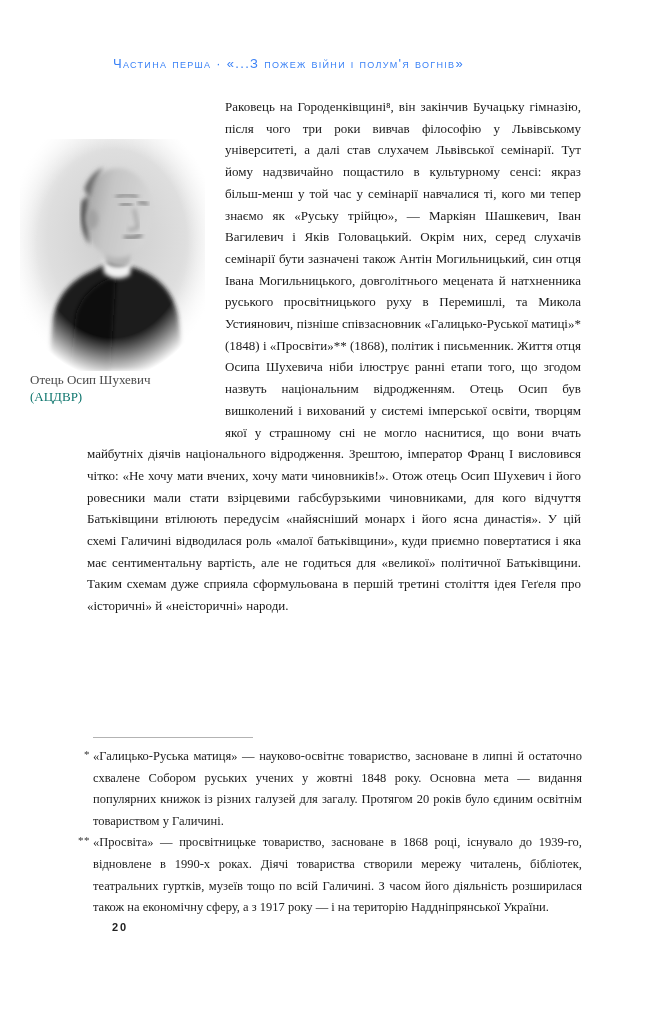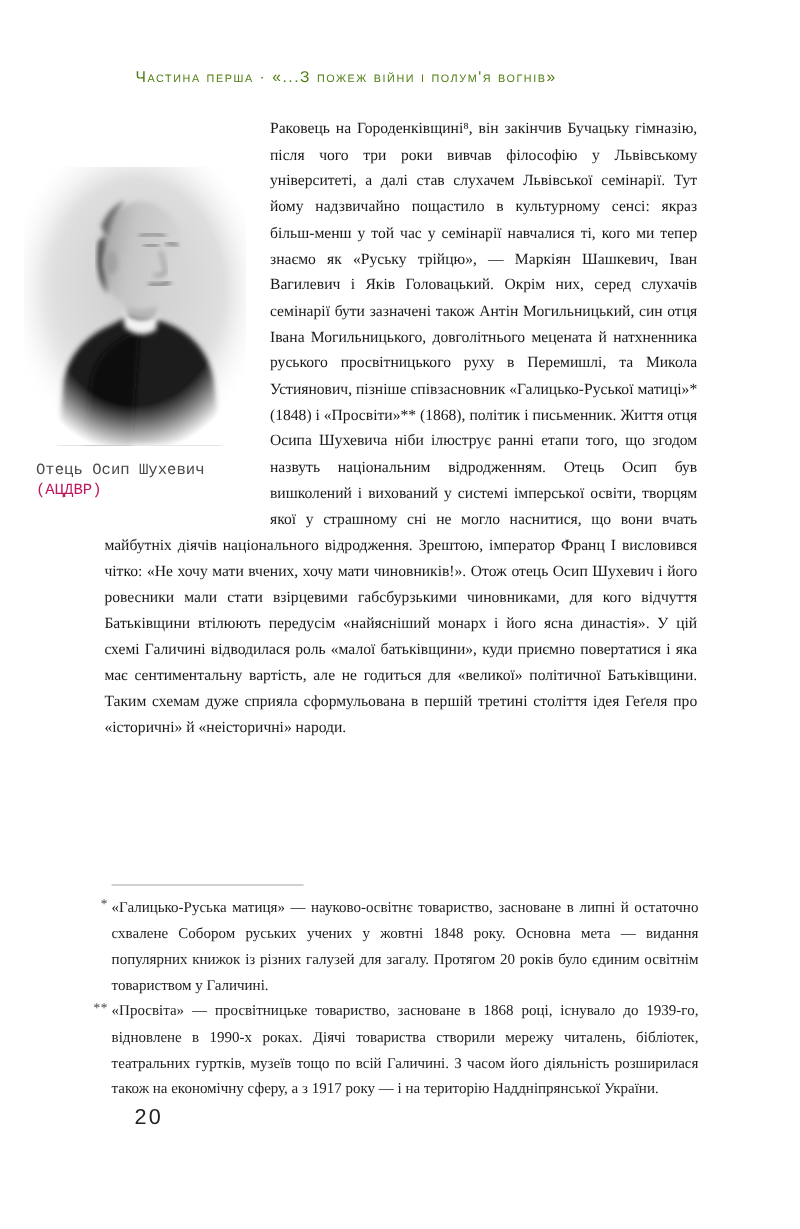--- a/index.html
+++ b/index.html
@@ -16,21 +16,21 @@
   }
   .running-head {
     position: absolute;
     top: 56px;
     left: 113px;
     width: 480px;
     font-family: "Liberation Sans", "DejaVu Sans", sans-serif;
     font-variant: small-caps;
     font-size: 13px;
     letter-spacing: 1.3px;
-    color: #4d7c0f;
+    color: #3b82f6;
     white-space: nowrap;
   }
   .article-body {
     position: absolute;
     top: 96px;
     left: 87px;
     width: 494px;
   }
   .body-text {
     font-size: 13px;
@@ -43,28 +43,28 @@
     float: left;
     width: 185px;
     height: 304px;
     margin-left: -67px;
     margin-top: 43px;
     margin-right: 20px;
   }
   .photo-frame { width: 185px; height: 232px; }
   .photo-frame svg { display: block; }
   .figure-caption {
-    margin-top: 12px;
+    margin-top: 0;
     padding-left: 10px;
-    font-family: Liberation Mono, monospace;
+    font-family: Liberation Serif, serif;
     font-size: 13px;
     line-height: 17px;
   }
   .caption-title { color: #4a4a4a; }
-  .caption-source { color: #be185d; }
+  .caption-source { color: #0f766e; }
   .footnote-rule {
     position: absolute;
     top: 737px;
     left: 93px;
     width: 160px;
     border-top: 1px solid #b3b3b3;
   }
   .footnotes {
     position: absolute;
     top: 746px;
@@ -86,22 +86,22 @@
     text-align: right;
     font-size: 11px;
     color: #333333;
     letter-spacing: 0.5px;
   }
   .page-number {
     position: absolute;
     top: 921px;
     left: 112px;
     font-family: "Liberation Sans", "DejaVu Sans", sans-serif;
-    font-size: 18px;
-    font-weight: 400;
+    font-size: 11px;
+    font-weight: 700;
     letter-spacing: 2px;
     color: #222222;
   }
 </style>
 </head>
 <body>
 
 <div class="page">
 
   <div class="running-head">Частина перша · «...З пожеж війни і полум'я вогнів»</div>

